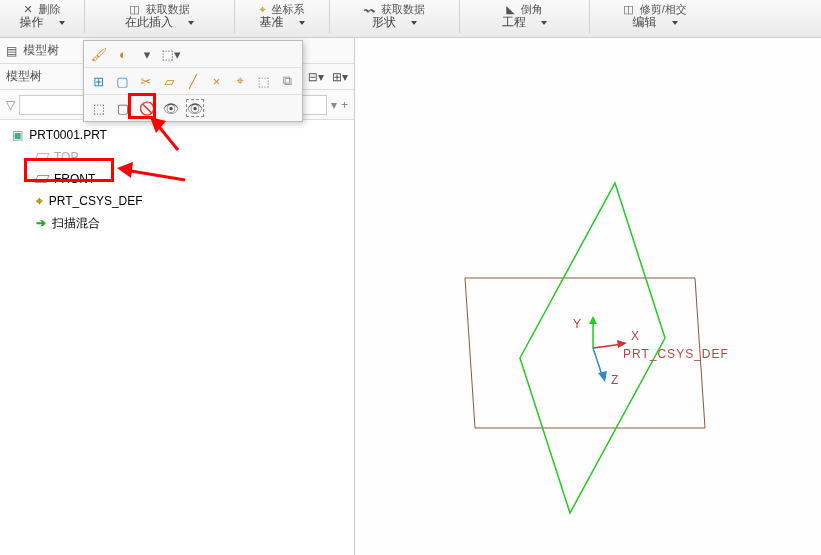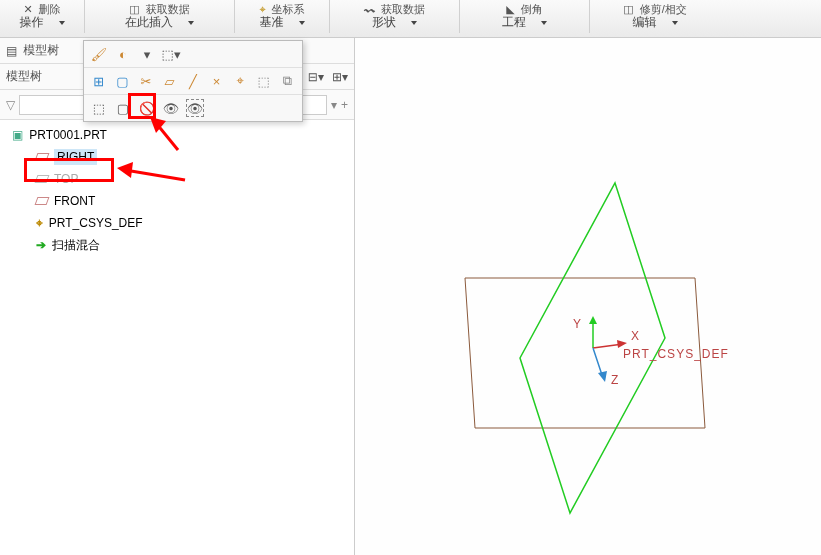--- a/index.html
+++ b/index.html
@@ -281,24 +281,20 @@
       <span style="color:#888">▽</span>
       <input type="text" placeholder="" style="">
       <span style="color:#888">▾</span>
       <span style="color:#888">+</span>
     </div>
     <div class="tree">
       <div class="tree-node">
         <span style="color:#4a8">▣</span>
         <span class="lbl">PRT0001.PRT</span>
       </div>
-      <div class="tree-node tree-child selected">
-        <span class="plane-icon"></span>
-        <span class="lbl">RIGHT</span>
-      </div>
       <div class="tree-node tree-child hidden-plane">
         <span class="plane-icon gray"></span>
         <span class="lbl">TOP</span>
       </div>
       <div class="tree-node tree-child">
         <span class="plane-icon"></span>
         <span class="lbl">FRONT</span>
       </div>
       <div class="tree-node tree-child">
         <span class="csys-icon">⌖</span>

